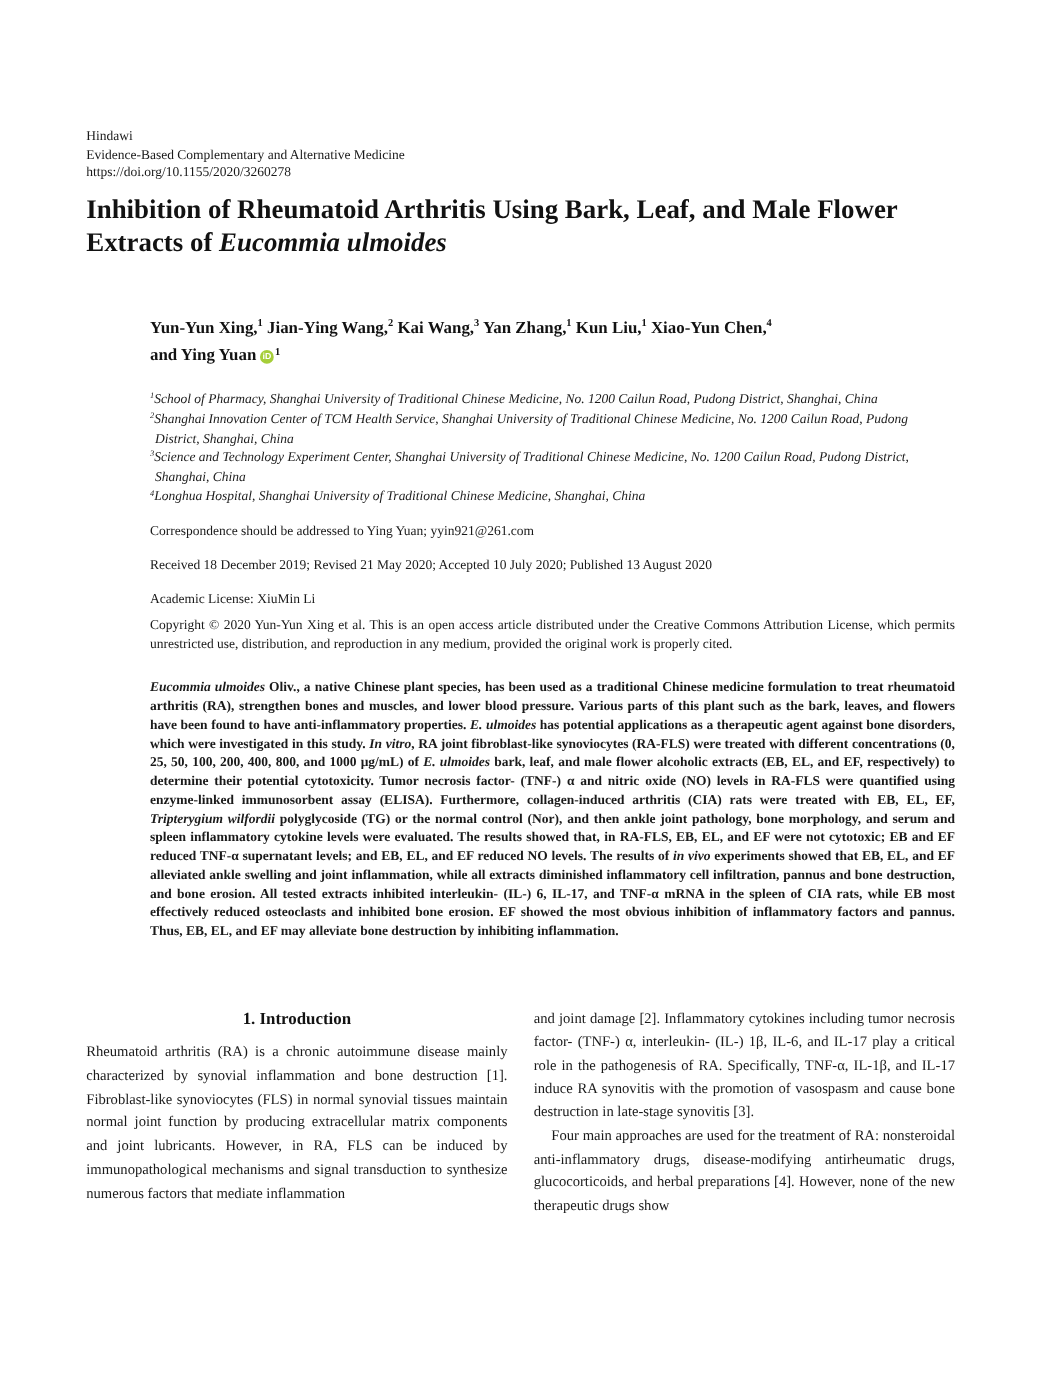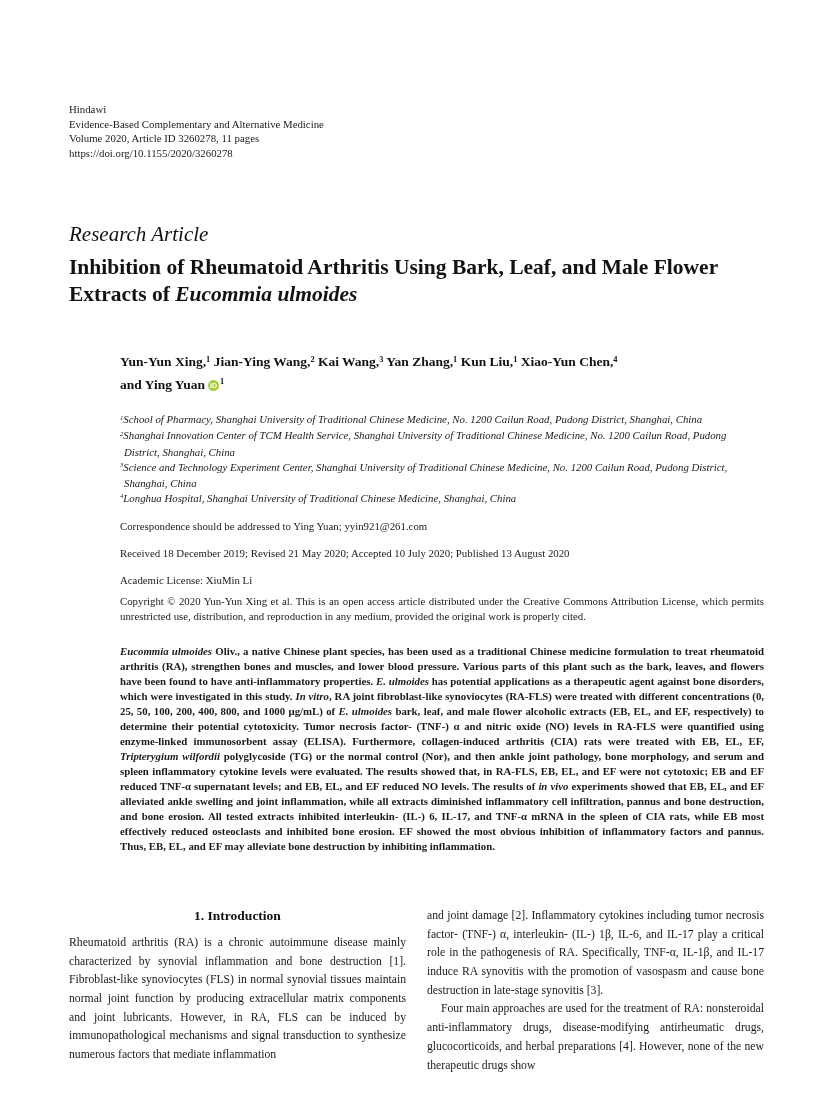--- a/index.html
+++ b/index.html
@@ -44,25 +44,23 @@
   .email { color:inherit; }
 </style>
 </head>
 <body>
 
 <div class="page">
 
   <header class="jheader">
     <div>Hindawi</div>
     <div>Evidence-Based Complementary and Alternative Medicine</div>
-    <div>Volume 2020, Article ID 3260278, 11 pages</div>
     <div>https://doi.org/10.1155/2020/3260278</div>
   </header>
 
-  <div class="article-type">Research Article</div>
 
   <h1 class="title">Inhibition of Rheumatoid Arthritis Using Bark, Leaf, and Male Flower Extracts of <i>Eucommia ulmoides</i></h1>
 
   <div class="authors indented">
     <div>Yun-Yun Xing,<sup>1</sup> Jian-Ying Wang,<sup>2</sup> Kai Wang,<sup>3</sup> Yan Zhang,<sup>1</sup> Kun Liu,<sup>1</sup> Xiao-Yun Chen,<sup>4</sup></div>
     <div><span>and Ying Yuan</span><span class="orcid-badge">iD</span><sup>1</sup></div>
   </div>
 
   <div class="affiliations indented">
     <div class="affiliation"><sup><i>1</i></sup><i>School of Pharmacy, Shanghai University of Traditional Chinese Medicine, No. 1200 Cailun Road, Pudong District, Shanghai, China</i></div>

